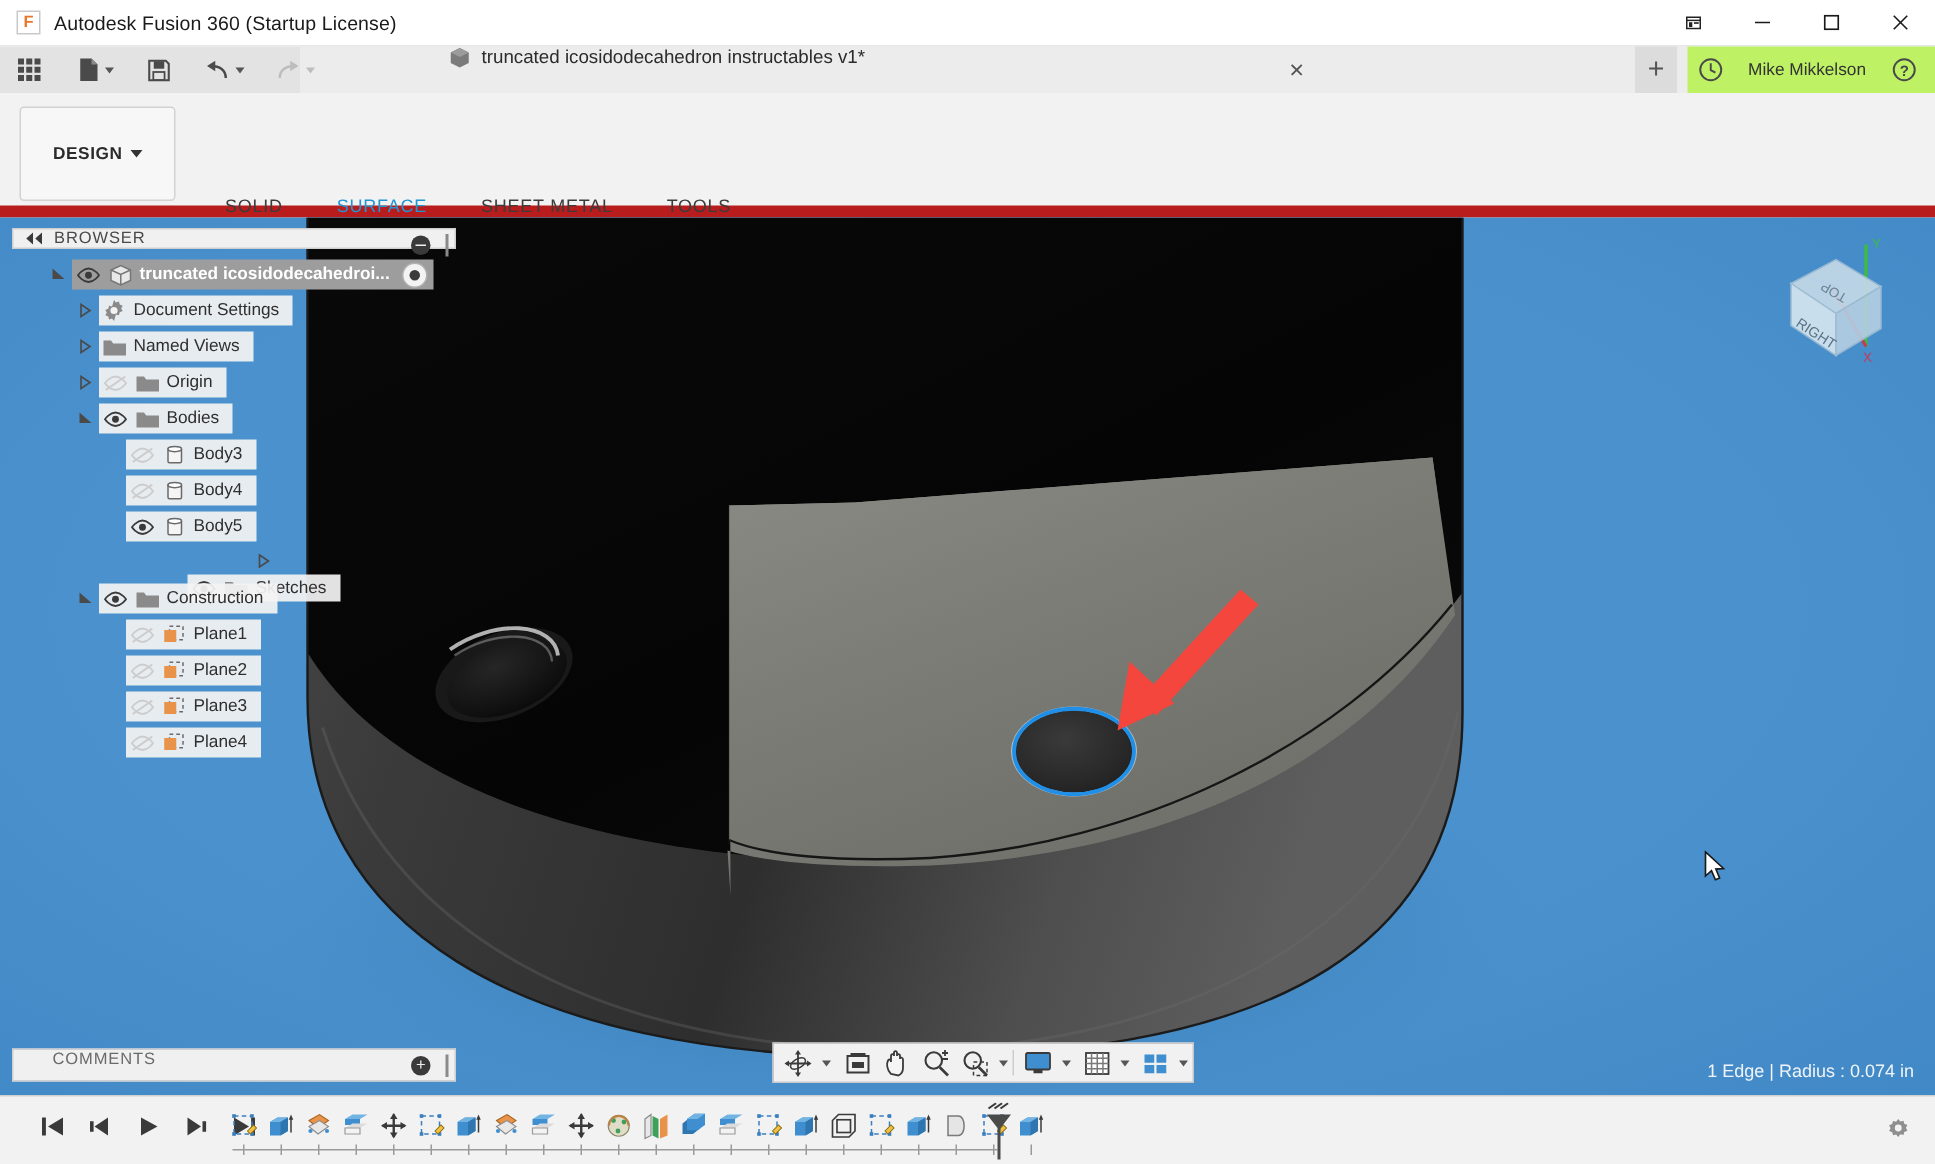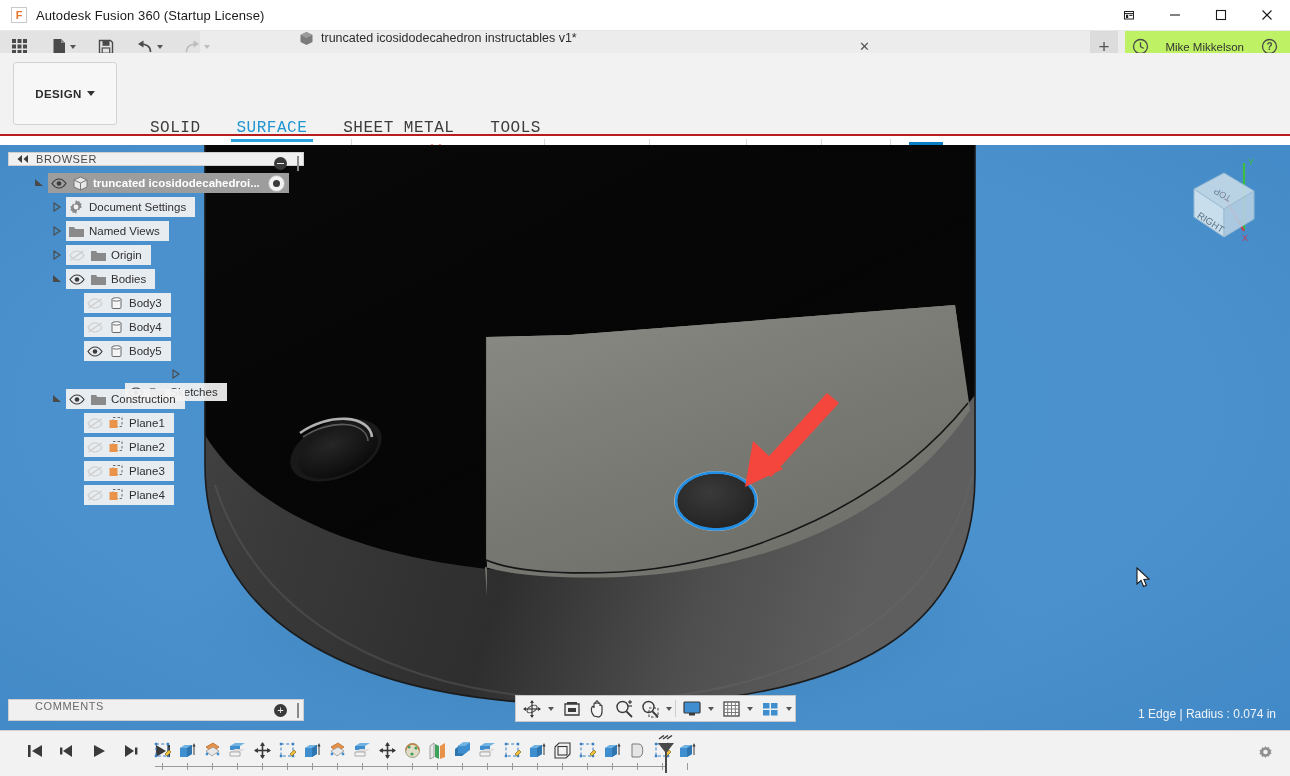--- a/index.html
+++ b/index.html
@@ -74,41 +74,41 @@
     display: flex; align-items: center; background: #bef264;
   }
   .qa-user { font-size: 11.5px; color: #333; padding: 0 10px; }
   .qa-icon-btn {
     width: 30px; height: 31px; display: flex;
     align-items: center; justify-content: center;
   }
 
   
   .ribbon {
-    position: absolute; left: 0; top: 53px; width: 1290px; height: 83px;
-    background: #f2f2f2; border-bottom: 2px solid #b91c1c;
+    position: absolute; left: 0; top: 62px; width: 1290px; height: 83px;
+    background: #f2f2f2; border-bottom: 8px solid #b91c1c;
   }
   .ws-select {
     position: absolute; left: 13px; top: 9px; width: 104px; height: 63px;
     border: 1px solid #d2d2d2; border-radius: 3px; background: #f7f7f7;
     display: flex; align-items: center; justify-content: center;
   }
   .ws-label { font-size: 11.5px; font-weight: bold; color: #2b2b2b; letter-spacing: .4px; }
   .ws-caret {
     width: 0; height: 0; margin-left: 5px;
     border-left: 4px solid transparent; border-right: 4px solid transparent;
     border-top: 5px solid #333;
   }
   .ribbon-tabs {
     position: absolute; left: 132px; top: 64px; height: 21px; display: flex;
   }
   .rtab {
     position: relative; height: 21px; padding: 0 18px;
-    font-size: 16px; color: #3c3c3c; letter-spacing: .5px;
-    display: flex; align-items: center; font-family: Liberation Mono, monospace;
+    font-size: 12px; color: #3c3c3c; letter-spacing: .5px;
+    display: flex; align-items: center;
   }
   .rtab.active { color: #2196d3; }
   .rtab.active::after {
     content: ""; position: absolute; left: 12px; right: 12px; bottom: -4px;
     height: 3px; background: #2aa3e0;
   }
   .ribbon-groups {
     position: absolute; left: 124px; top: 86px; height: 57px;
     display: flex; align-items: flex-start;
   }

